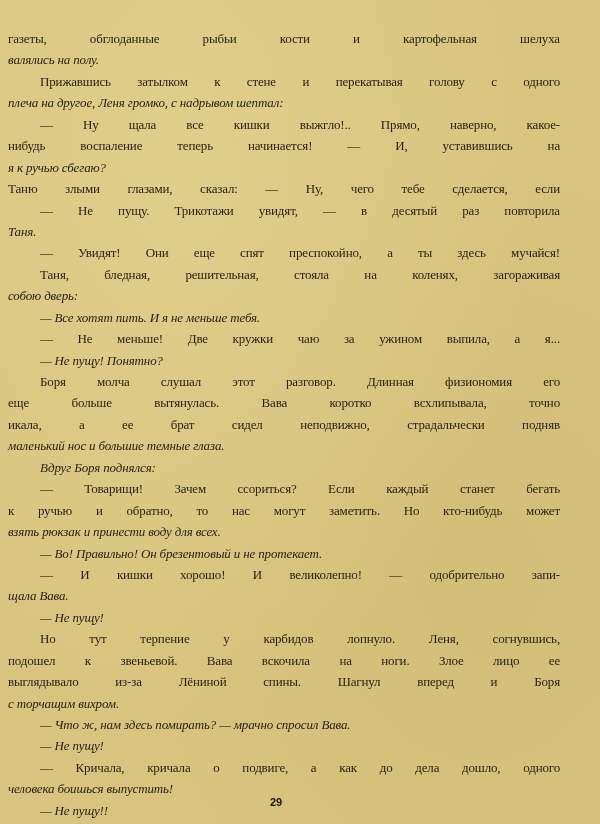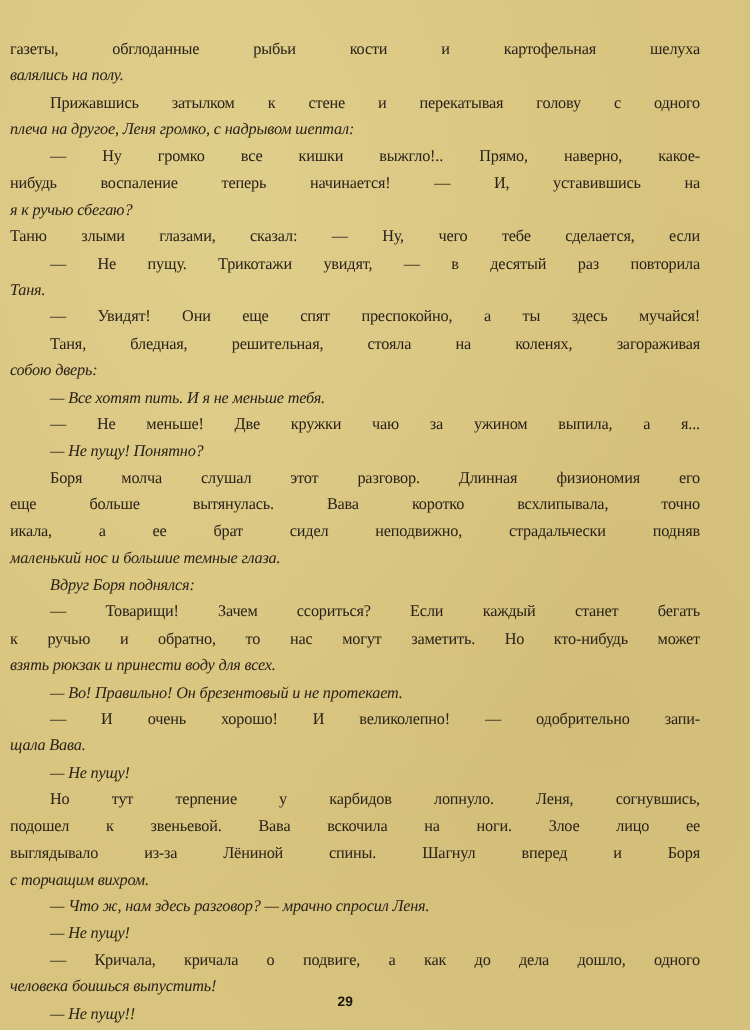--- a/index.html
+++ b/index.html
@@ -51,48 +51,48 @@
     }
   </style>
 </head>
 <body>
 
 <div class="page" id="page-text">
     <div class="line">газеты, обглоданные рыбьи кости и картофельная шелуха</div>
     <div class="line last">валялись на полу.</div>
     <div class="line indent">Прижавшись затылком к стене и перекатывая голову с одного</div>
     <div class="line last">плеча на другое, Леня громко, с надрывом шептал:</div>
-    <div class="line indent">— Ну громко все кишки выжгло!.. Прямо, наверно, какое-</div>
+    <div class="line indent">— Ну щала все кишки выжгло!.. Прямо, наверно, какое-</div>
     <div class="line">нибудь воспаление теперь начинается! — И, уставившись на</div>
     <div class="line last">я к ручью сбегаю?</div>
     <div class="line">Таню злыми глазами, сказал: — Ну, чего тебе сделается, если</div>
     <div class="line indent">— Не пущу. Трикотажи увидят, — в десятый раз повторила</div>
     <div class="line last">Таня.</div>
     <div class="line indent">— Увидят! Они еще спят преспокойно, а ты здесь мучайся!</div>
     <div class="line indent">Таня, бледная, решительная, стояла на коленях, загораживая</div>
     <div class="line last">собою дверь:</div>
     <div class="line indent last">— Все хотят пить. И я не меньше тебя.</div>
     <div class="line indent">— Не меньше! Две кружки чаю за ужином выпила, а я...</div>
     <div class="line indent last">— Не пущу! Понятно?</div>
     <div class="line indent">Боря молча слушал этот разговор. Длинная физиономия его</div>
     <div class="line">еще больше вытянулась. Вава коротко всхлипывала, точно</div>
     <div class="line">икала, а ее брат сидел неподвижно, страдальчески подняв</div>
     <div class="line last">маленький нос и большие темные глаза.</div>
     <div class="line indent last">Вдруг Боря поднялся:</div>
     <div class="line indent">— Товарищи! Зачем ссориться? Если каждый станет бегать</div>
     <div class="line">к ручью и обратно, то нас могут заметить. Но кто-нибудь может</div>
     <div class="line last">взять рюкзак и принести воду для всех.</div>
     <div class="line indent last">— Во! Правильно! Он брезентовый и не протекает.</div>
-    <div class="line indent">— И очень хорошо! И великолепно! — одобрительно запи-</div>
+    <div class="line indent">— И кишки хорошо! И великолепно! — одобрительно запи-</div>
     <div class="line last">щала Вава.</div>
     <div class="line indent last">— Не пущу!</div>
     <div class="line indent">Но тут терпение у карбидов лопнуло. Леня, согнувшись,</div>
     <div class="line">подошел к звеньевой. Вава вскочила на ноги. Злое лицо ее</div>
     <div class="line">выглядывало из-за Лёниной спины. Шагнул вперед и Боря</div>
     <div class="line last">с торчащим вихром.</div>
-    <div class="line indent last">— Что ж, нам здесь разговор? — мрачно спросил Леня.</div>
+    <div class="line indent last">— Что ж, нам здесь помирать? — мрачно спросил Вава.</div>
     <div class="line indent last">— Не пущу!</div>
     <div class="line indent">— Кричала, кричала о подвиге, а как до дела дошло, одного</div>
     <div class="line last">человека боишься выпустить!</div>
     <div class="line indent last">— Не пущу!!</div>
   </div>
 
 <div class="page-number">29</div>
 
 </body></html>

